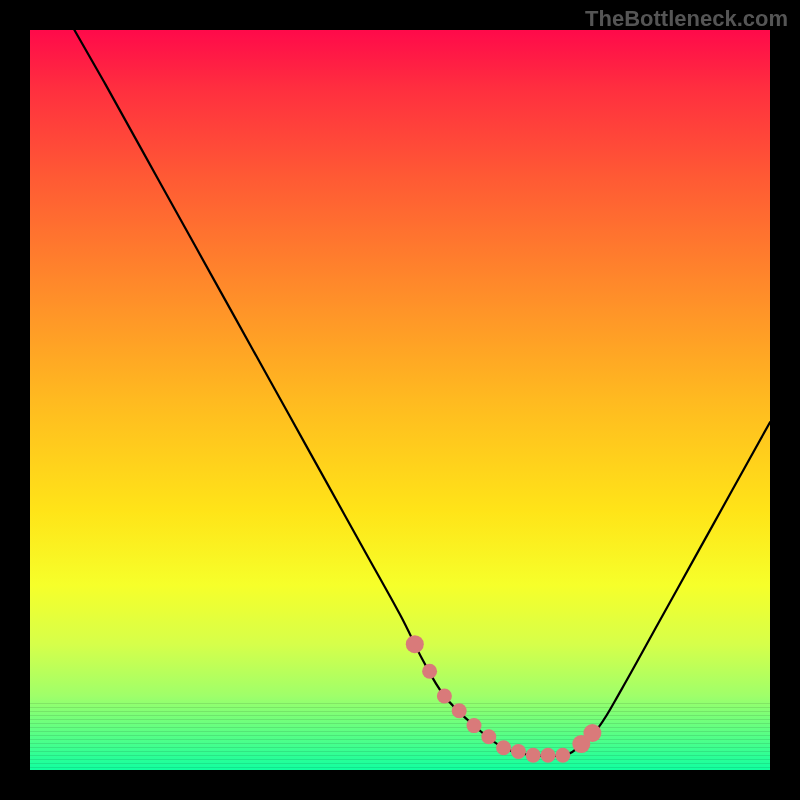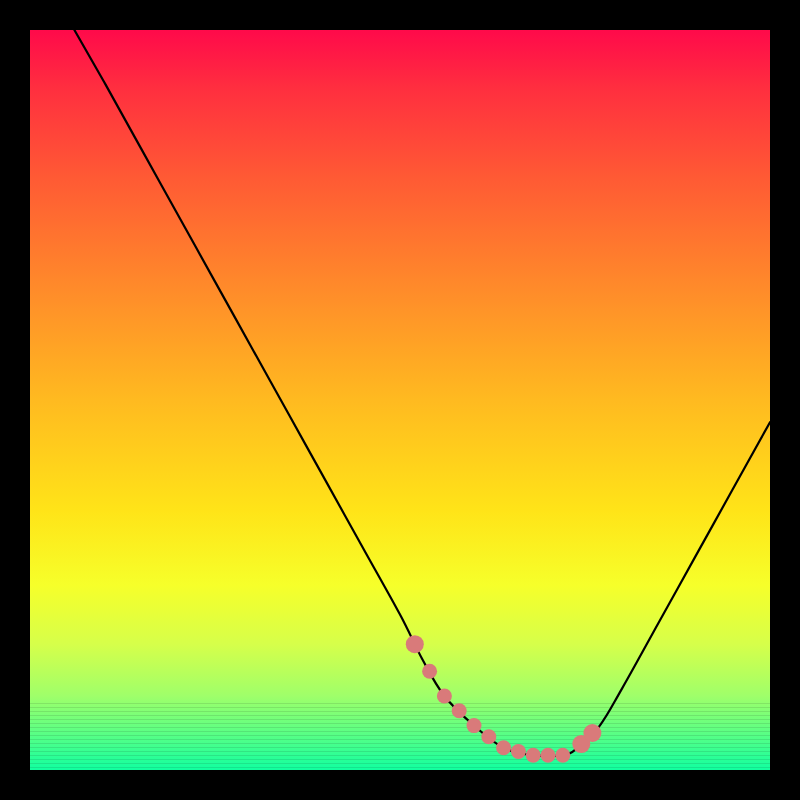--- a/index.html
+++ b/index.html
@@ -70,20 +70,21 @@
   svg.curve {
     position: absolute;
     inset: 0;
   }
 </style>
 </head>
 <body>
 
 <div class="stage">
 
+  <div class="watermark">TheBottleneck.com</div>
 
   <div class="plot-area">
     <div class="gradient"></div>
     <div class="bottom-stripes"></div>
 
     <svg class="curve" viewBox="0 0 740 740" preserveAspectRatio="none">
       <path d="M 44.4 0.0 C 49.7 9.3, 62.0 30.5, 74.0 51.8 C 86.0 73.1, 97.7 94.4, 111.0 118.4 C 124.3 142.4, 134.7 161.0, 148.0 185.0 C 161.3 209.0, 171.7 227.6, 185.0 251.6 C 198.3 275.6, 208.7 294.2, 222.0 318.2 C 235.3 342.2, 245.7 360.8, 259.0 384.8 C 272.3 408.8, 282.7 427.4, 296.0 451.4 C 309.3 475.4, 319.7 494.0, 333.0 518.0 C 346.3 542.0, 359.3 564.6, 370.0 584.6 C 380.7 604.6, 384.2 614.3, 392.2 629.0 C 400.2 643.7, 405.1 654.0, 414.4 666.0 C 423.7 678.0, 433.3 686.3, 444.0 695.6 C 454.7 704.9, 462.9 712.5, 473.6 717.8 C 484.3 723.1, 492.5 723.9, 503.2 725.2 C 513.9 726.5, 524.8 726.5, 532.8 725.2 C 540.8 723.9, 540.9 723.1, 547.6 717.8 C 554.3 712.5, 561.8 706.3, 569.8 695.6 C 577.8 684.9, 581.3 677.2, 592.0 658.6 C 602.7 640.0, 615.7 616.0, 629.0 592.0 C 642.3 568.0, 652.7 549.4, 666.0 525.4 C 679.3 501.4, 689.7 482.8, 703.0 458.8 C 716.3 434.8, 733.3 404.2, 740.0 392.2" fill="none" stroke="#000000" stroke-width="2.2" stroke-linecap="round" stroke-linejoin="round"></path>
       <g>
           <circle cx="384.8" cy="614.2" r="9" fill="#d97a7a"></circle>
           <circle cx="399.6" cy="641.3" r="7.5" fill="#d97a7a"></circle>

